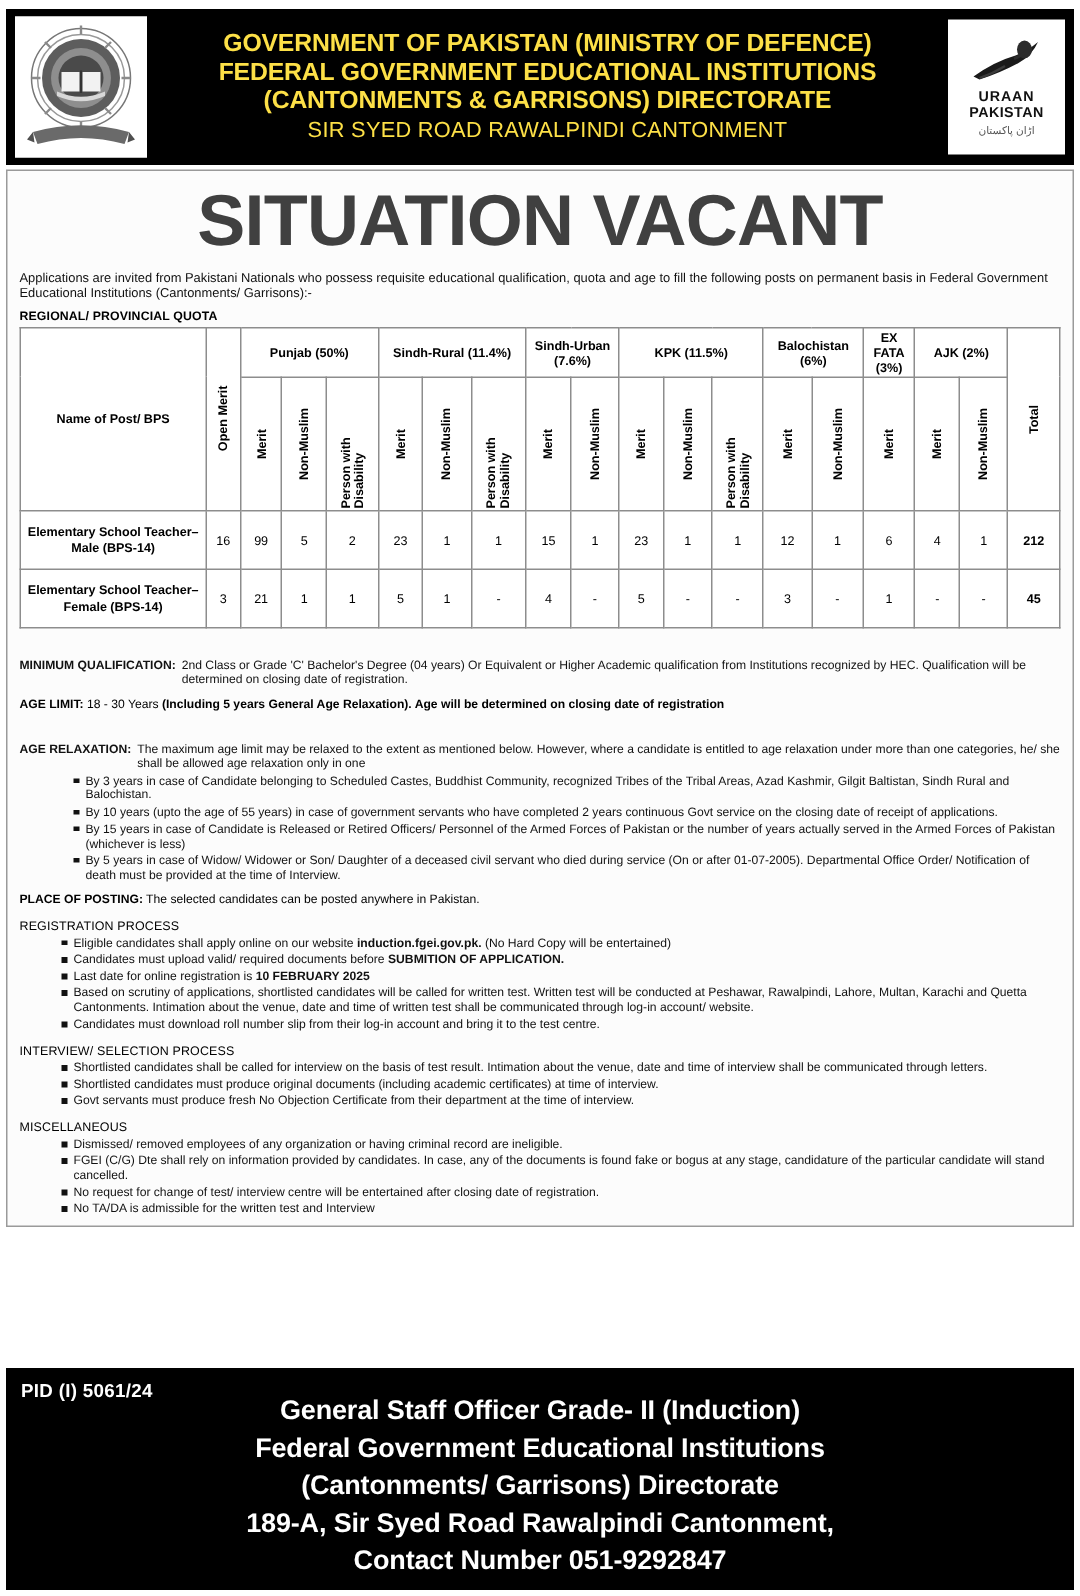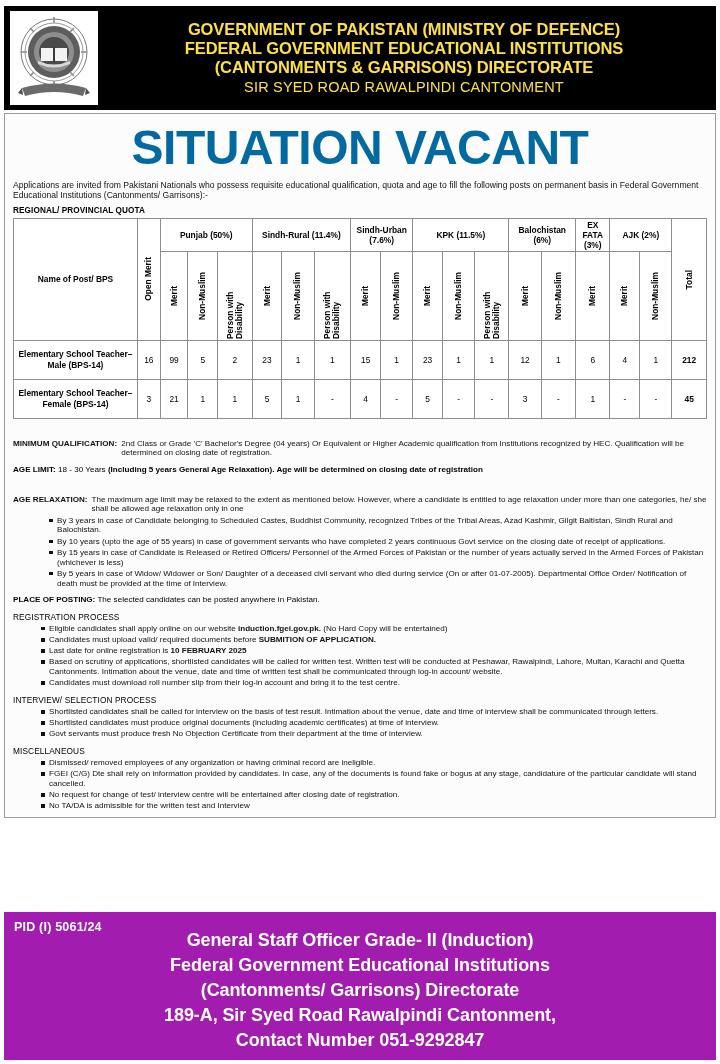--- a/index.html
+++ b/index.html
@@ -103,21 +103,21 @@
     background: #fcfcfc;
     box-sizing: border-box;
     padding: 0 0 4px 0;
   }
   .vacant-title {
     text-align: center;
     font-size: 48px;
     font-weight: bold;
     letter-spacing: -0.5px;
     line-height: 56px;
-    color: #0369a1;
+    color: #404040;
     padding: 6px 0 2px 0;
   }
   .intro {
     font-size: 8.6px;
     line-height: 10.4px;
     color: #111;
     padding: 2px 8px 0 8px;
     text-align: left;
   }
   .quota-label {
@@ -245,21 +245,21 @@
   }
   .oneline b { font-weight: bold; }
 
   
   .footer-band {
     position: absolute;
     left: 4px;
     right: 4px;
     bottom: 4px;
     height: 148px;
-    background: #a21caf;
+    background: #000000;
     color: #fff;
     box-sizing: border-box;
   }
   .pid {
     position: absolute;
     left: 10px;
     top: 8px;
     font-size: 12.5px;
     font-weight: bold;
     letter-spacing: 0.2px;
@@ -304,20 +304,31 @@
       </svg>
     </div>
 
     <div class="header-titles">
       <div class="ln1">GOVERNMENT OF PAKISTAN (MINISTRY OF DEFENCE)</div>
       <div class="ln2">FEDERAL GOVERNMENT EDUCATIONAL INSTITUTIONS</div>
       <div class="ln3">(CANTONMENTS &amp; GARRISONS) DIRECTORATE</div>
       <div class="ln4">SIR SYED ROAD RAWALPINDI CANTONMENT</div>
     </div>
 
+    <div class="uraan-box">
+      <svg class="uraan-mark" viewBox="0 0 56 34" aria-hidden="true">
+        <path d="M6 26 q14 -10 28 -14 q8 -3 15 -9 q-4 9 -13 14 q-13 7 -26 11 z" fill="#1a1a1a"></path>
+        <ellipse cx="40" cy="8" rx="5" ry="6" fill="#2b2b2b"></ellipse>
+        <path d="M33 14 q6 -2 10 -6" stroke="#2b2b2b" stroke-width="2" fill="none"></path>
+        <path d="M10 27 q9 -3 17 -8" stroke="#3a3a3a" stroke-width="1.5" fill="none"></path>
+      </svg>
+      <div class="uraan-t1">URAAN</div>
+      <div class="uraan-t2">PAKISTAN</div>
+      <div class="uraan-urdu">اڑان پاکستان</div>
+    </div>
   </div>
 
   <div class="body-frame">
 
     <div class="vacant-title">SITUATION VACANT</div>
 
     <div class="intro">Applications are invited from Pakistani Nationals who possess requisite educational qualification, quota and age to fill the following posts on permanent basis in Federal Government Educational Institutions (Cantonments/ Garrisons):-</div>
 
     <div class="quota-label">REGIONAL/ PROVINCIAL QUOTA</div>
 

